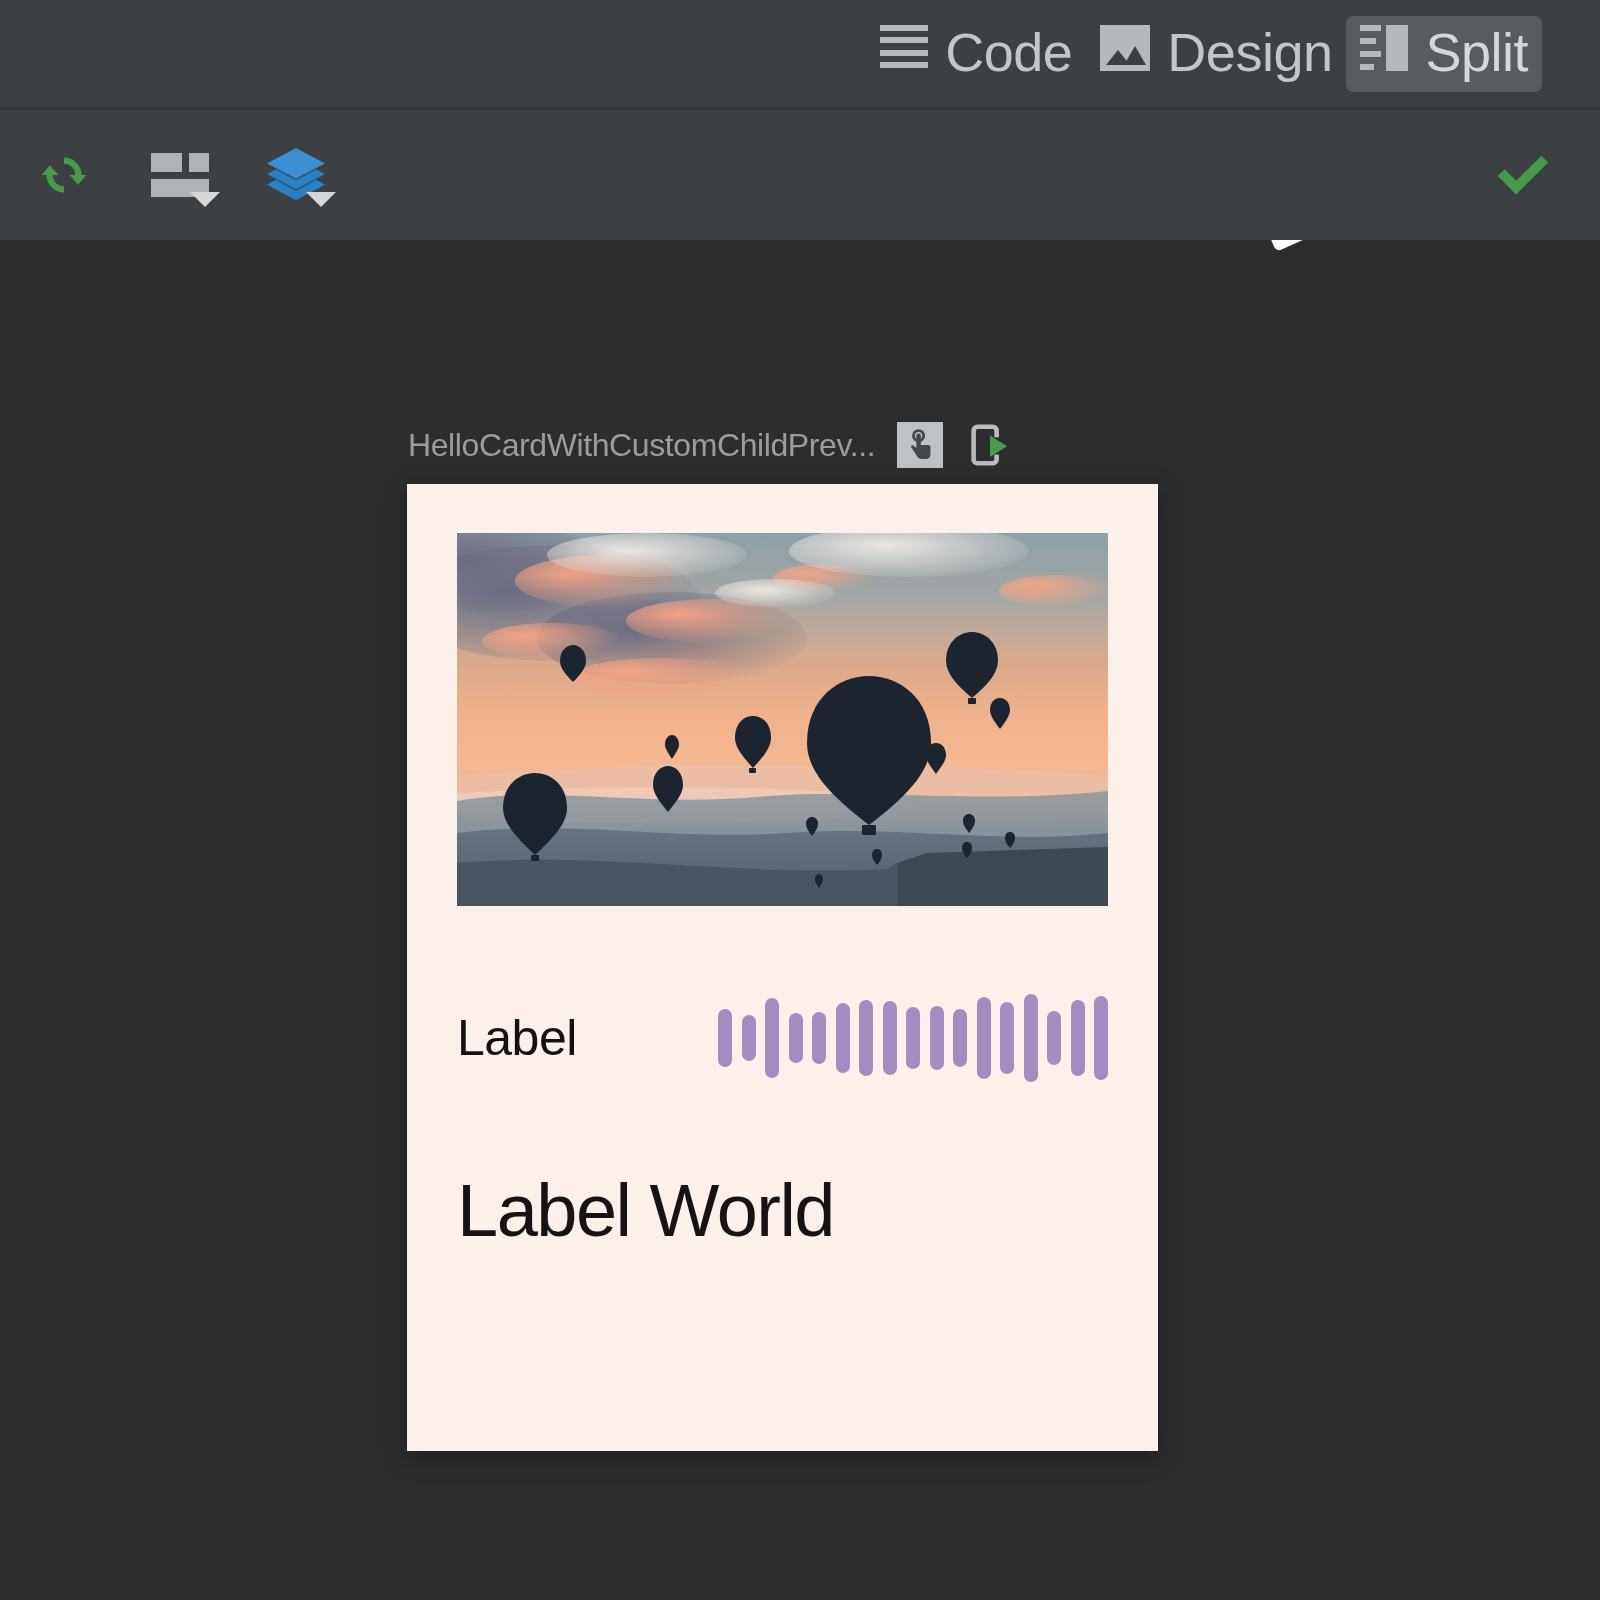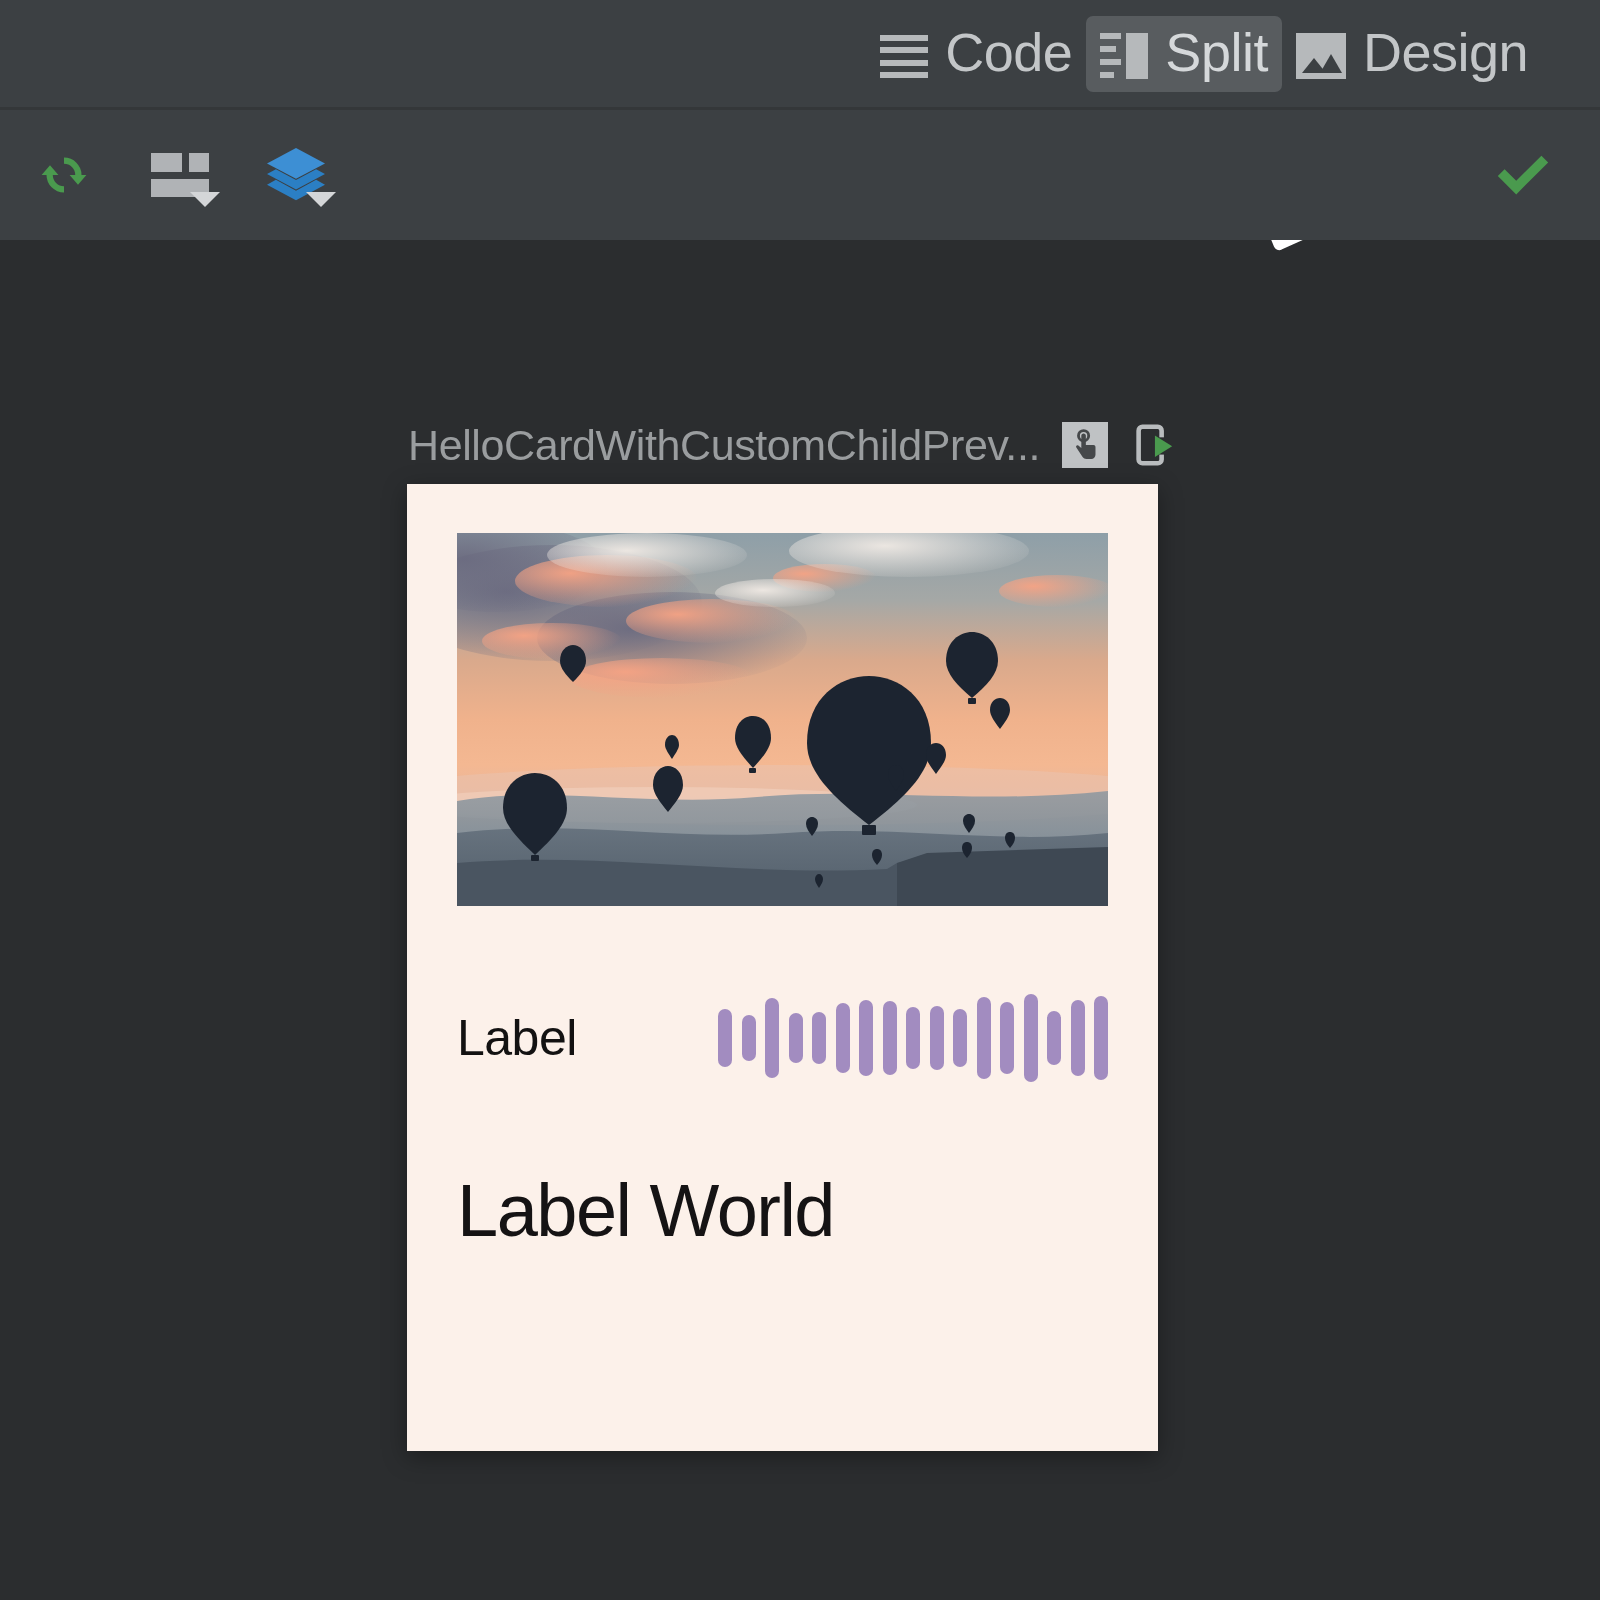--- a/index.html
+++ b/index.html
@@ -30,21 +30,21 @@
     height: 107px;
     background: #3c4043;
     display: flex;
     align-items: center;
     justify-content: flex-end;
     padding-right: 58px;
     box-sizing: border-box;
   }
   .mode-tab {
     display: flex;
-    align-items: flex-end;
+    align-items: flex-start;
     gap: 17px;
     padding: 9px 14px 13px 14px;
     border-radius: 7px;
     cursor: pointer;
     user-select: none;
   }
   .mode-tab.selected {
     background: #585c5f;
   }
   .mode-tab-label {
@@ -167,21 +167,21 @@
 
   .preview-header {
     position: absolute;
     left: 408px; top: 182px;
     display: flex;
     align-items: center;
     gap: 22px;
   }
   .preview-title {
     color: #9a9d9f;
-    font-size: 43px;
+    font-size: 32px;
     line-height: 1;
     letter-spacing: -0.4px;
     white-space: nowrap;
   }
   .hdr-icon { cursor: pointer; display:flex; align-items:center; }
   .icon-interactive {
     width: 46px; height: 46px;
     background: #bfc2c4;
     display: flex; align-items: center; justify-content: center;
   }
@@ -265,41 +265,41 @@
   <div class="mode-strip">
 
     <div class="mode-tab">
       <span class="icon-code">
         <i></i>
           <i></i>
           <i></i>
           <i></i>
       </span>
       <span class="mode-tab-label">Code</span>
+    </div>
+
+    <div class="mode-tab">
+      <span class="icon-design">
+        <span class="mtn"></span>
+          <span class="mtn2"></span>
+      </span>
+      <span class="mode-tab-label">Design</span>
     </div>
 
     <div class="mode-tab selected">
       <span class="icon-split">
         <span class="left">
             <i></i>
             <i></i>
             <i></i>
             <i></i>
           </span>
         <span class="right"></span>
       </span>
       <span class="mode-tab-label">Split</span>
-    </div>
-
-    <div class="mode-tab">
-      <span class="icon-design">
-        <span class="mtn"></span>
-          <span class="mtn2"></span>
-      </span>
-      <span class="mode-tab-label">Design</span>
     </div>
 
   </div>
 
   <div class="preview-toolbar">
 
     <div class="toolbar-left">
 
       <div class="tb-btn">
         <svg class="icon-refresh" viewBox="0 0 24 24">

